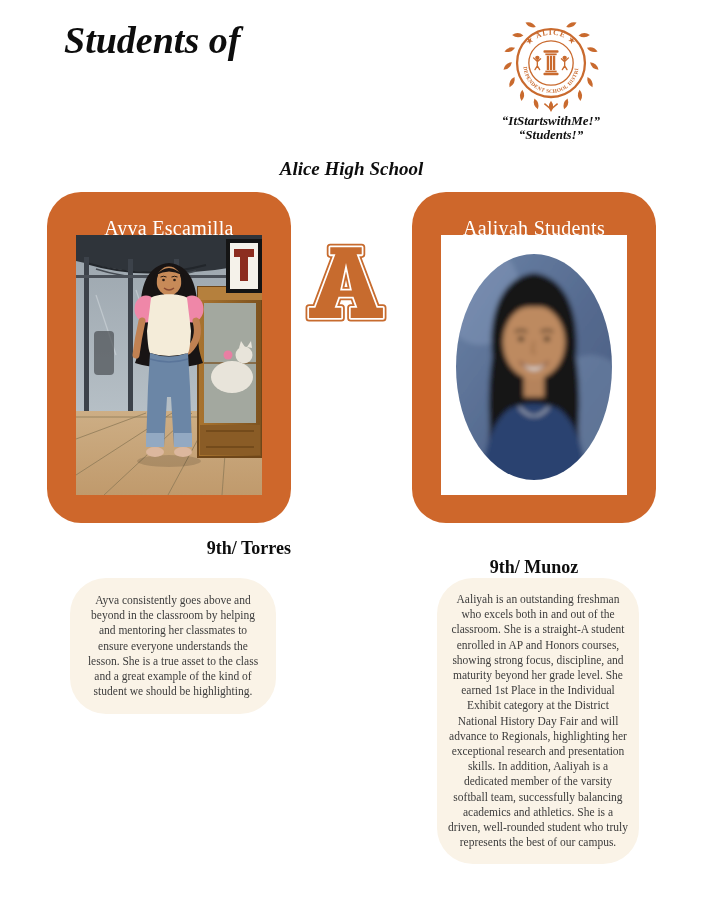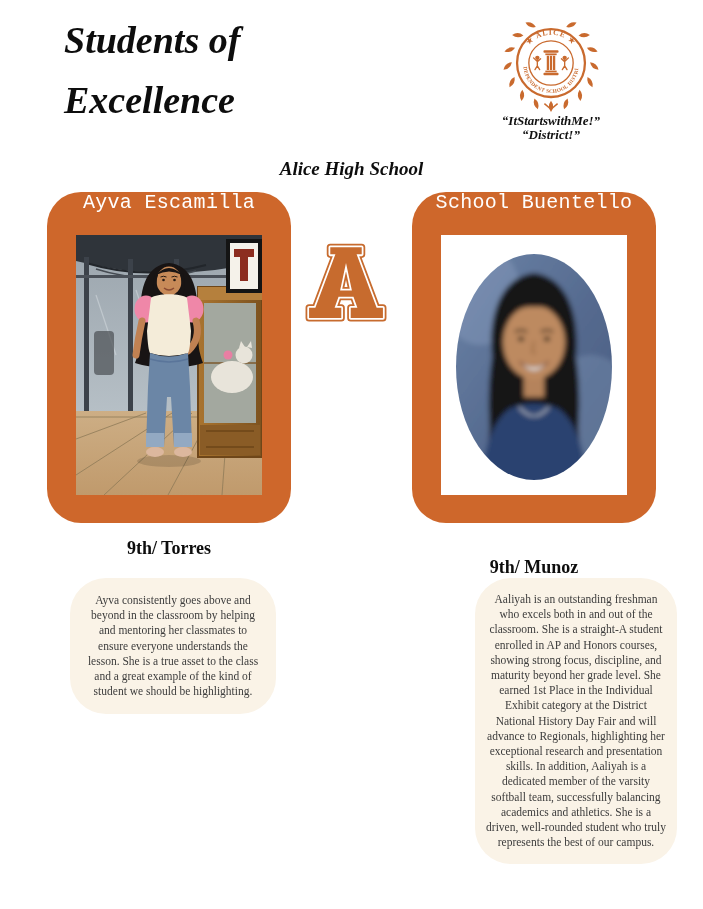--- a/index.html
+++ b/index.html
@@ -23,53 +23,52 @@
   }
   
   .card{
     position:absolute;top:192px;width:244px;height:331px;
     background:#CE672B;border-radius:34px;
   }
   .card-left{left:47px;}
   .card-right{left:412px;}
   .card-name{
     color:#ffffff;text-align:center;font-size:20px;line-height:20px;
-    padding-top:1px;letter-spacing:.3px;font-family:Liberation Mono, monospace;
+    padding-top:26px;letter-spacing:.3px;
   }
   .photo{
     position:absolute;left:29px;right:29px;top:43px;bottom:28px;
     overflow:hidden;background:#ddd;
   }
   .photo svg{display:block;width:100%;height:100%;}
   
   .letterA{position:absolute;left:302px;top:234px;width:88px;height:102px;}
   .sr{position:absolute;width:1px;height:1px;overflow:hidden;clip:rect(0 0 0 0);white-space:nowrap;}
   
   .grade{
     position:absolute;top:538px;width:244px;text-align:center;
     font-weight:bold;font-size:18px;color:#0d0d0d;
   }
-  .grade-left{left:47px;}
+  .grade-left{left:47px;text-align:right;}
   .grade-right{left:412px;margin-top:19px;}
   
   .note{
     position:absolute;top:578px;background:#FAF3E7;border-radius:36px;
     font-size:11.5px;line-height:15.2px;text-align:center;color:#3c3c3c;
   }
   .note-left{left:70px;width:178px;padding:15px 14px;}
-  .note-right{left:437px;width:180px;padding:14px 11px;margin-left:38px;}
+  .note-right{left:437px;width:180px;padding:14px 11px;}
 </style>
 </head>
 <body>
 
 <div class="page">
 
   <div class="title">
     <div>Students of</div>
-    <div>Excellence</div>
   </div>
 
   <div class="logo">
     <svg width="132" height="100" viewBox="0 0 140 106">
       <defs>
         <path id="leaf" d="M0,6 Q4.5,0 0,-6 Q-4.5,0 0,6 Z" fill="#C96A2E"></path>
         <path id="arcTop" d="M45.4,34.8 A30,30 0 0 1 94.6,34.8" fill="none"></path>
         <path id="arcBot" d="M40.9,57 A29.2,29.2 0 0 0 99.1,57" fill="none"></path>
       </defs>
       <g>
@@ -107,21 +106,21 @@
         <rect x="62" y="62.4" width="16" height="2.6" rx="1"></rect>
       </g>
       <g fill="#C96A2E" stroke="#C96A2E">
         <circle cx="55.5" cy="46.5" r="2.3" stroke="none"></circle>
         <path d="M55.5,49 L55.5,55 M55.5,50.5 L51.5,46.5 M55.5,50.5 L59,47.5 M55.5,55 L53,59 M55.5,55 L58,59" fill="none" stroke-width="1.4" stroke-linecap="round"></path>
         <circle cx="84.5" cy="46.5" r="2.3" stroke="none"></circle>
         <path d="M84.5,49 L84.5,55 M84.5,50.5 L88.5,46.5 M84.5,50.5 L81,47.5 M84.5,55 L82,59 M84.5,55 L87,59" fill="none" stroke-width="1.4" stroke-linecap="round"></path>
       </g>
     </svg>
     <div class="motto">“ItStartswithMe!”</div>
-    <div class="motto">“District!”</div>
+    <div class="motto">“Students!”</div>
   </div>
 
   <div class="school">Alice High School</div>
 
   <div class="card card-left">
     <div class="card-name">Ayva Escamilla</div>
     <div class="photo">
       <svg viewBox="0 0 186 260" preserveAspectRatio="none">
         <defs>
           <linearGradient id="glassG" x1="0" y1="0" x2="0" y2="1">
@@ -200,21 +199,21 @@
     <svg class="letterA" style="position:static;width:88px;height:102px;" viewBox="-6 -6 112 112">
       <g>
         <path d="M30,2 H70 V11 H63.5 L89,79 H97 V92 H56 V79 H64.5 L59.5,65 H40.5 L35.5,79 H44 V92 H3 V79 H11 L36.5,11 H30 Z M50,22 L57.5,57 H42.5 Z" fill="none" stroke="#C76B2E" stroke-width="9" stroke-linejoin="round" fill-rule="evenodd"></path>
         <path d="M30,2 H70 V11 H63.5 L89,79 H97 V92 H56 V79 H64.5 L59.5,65 H40.5 L35.5,79 H44 V92 H3 V79 H11 L36.5,11 H30 Z M50,22 L57.5,57 H42.5 Z" fill="none" stroke="#ffffff" stroke-width="4.5" stroke-linejoin="round" fill-rule="evenodd"></path>
         <path d="M30,2 H70 V11 H63.5 L89,79 H97 V92 H56 V79 H64.5 L59.5,65 H40.5 L35.5,79 H44 V92 H3 V79 H11 L36.5,11 H30 Z M50,22 L57.5,57 H42.5 Z" fill="#C76B2E" fill-rule="evenodd"></path>
       </g>
     </svg>
   </div>
 
   <div class="card card-right">
-    <div class="card-name">School Buentello</div>
+    <div class="card-name">Aaliyah Students</div>
     <div class="photo" style="background:#ffffff;">
       <svg viewBox="0 0 186 260" preserveAspectRatio="none">
         <defs>
           <linearGradient id="bgBlue" x1="0" y1="0" x2="1" y2="1">
             <stop offset="0" stop-color="#7088ab"></stop>
               <stop offset="0.55" stop-color="#54698e"></stop>
               <stop offset="1" stop-color="#47597e"></stop>
           </linearGradient>
           <clipPath id="ovalClip">
               <ellipse cx="93" cy="132" rx="78" ry="113"></ellipse>

